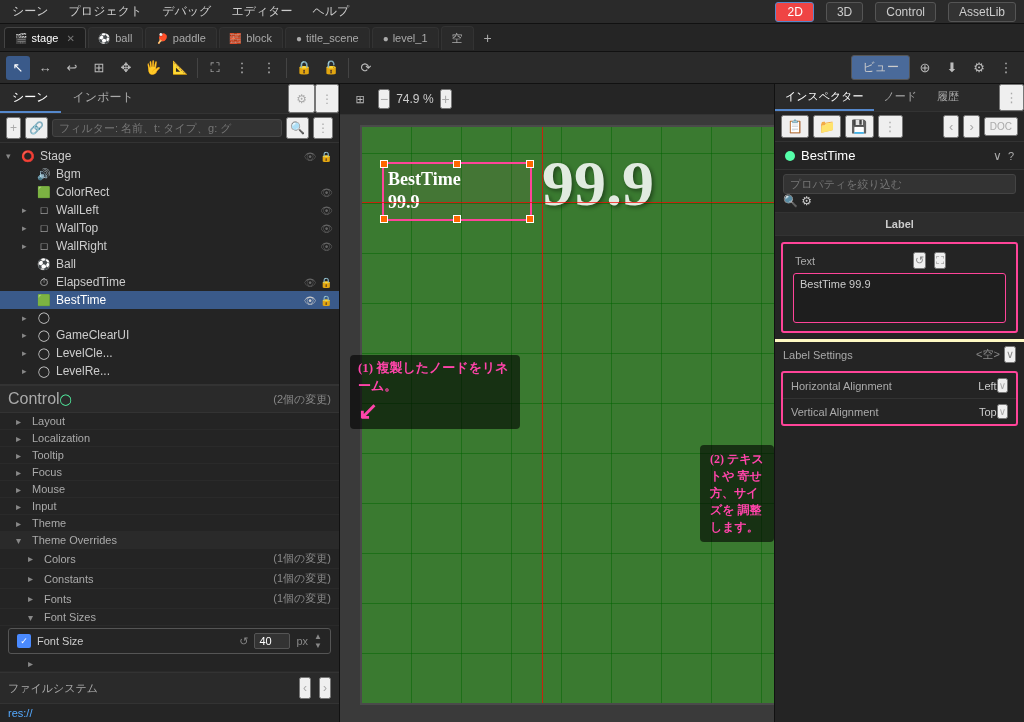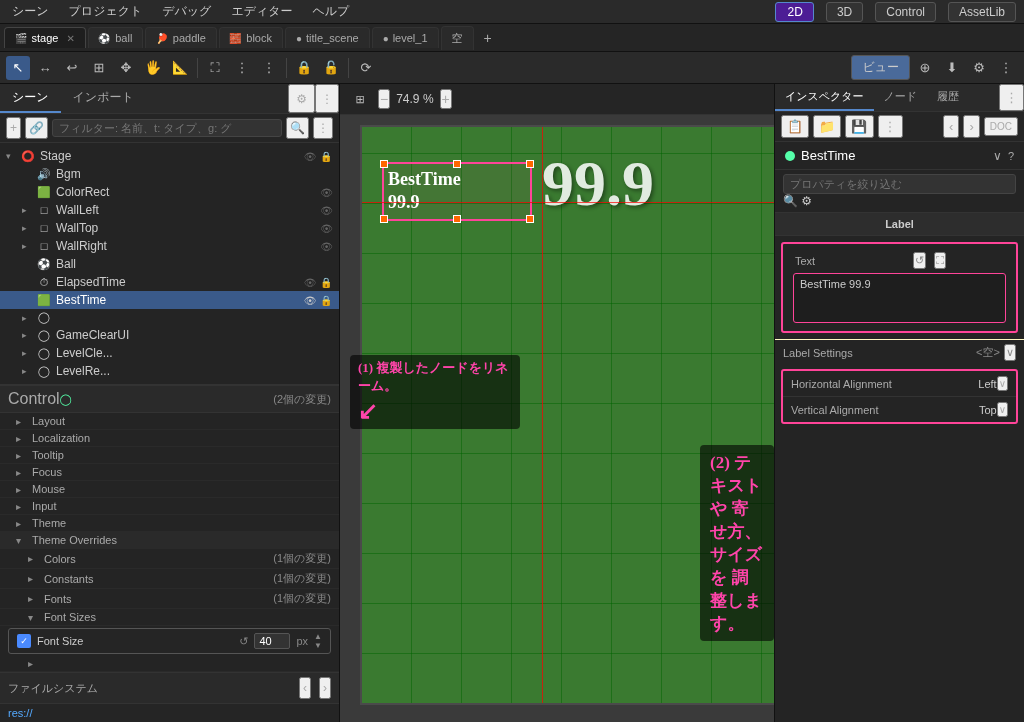--- a/index.html
+++ b/index.html
@@ -87,38 +87,38 @@
     .inspector-toolbar { display: flex; align-items: center; padding: 3px 6px; background: #252525; border-bottom: 1px solid #333; gap: 4px; }
     .inspector-btn { color: #aaa; cursor: pointer; font-size: 13px; padding: 2px 4px; }
     .inspector-node-name { padding: 6px 10px; display: flex; align-items: center; gap: 6px; border-bottom: 1px solid #333; }
     .node-dot { width: 10px; height: 10px; background: #5fa; border-radius: 50%; }
     .node-name-text { font-size: 13px; color: #fff; flex: 1; }
     .node-name-arrows { color: #aaa; font-size: 12px; cursor: pointer; margin-left: auto; }
     .node-name-doc { color: #aaa; font-size: 11px; cursor: pointer; }
     .filter-row { padding: 4px 8px; border-bottom: 1px solid #333; }
     .filter-input { width: 100%; background: #333; border: 1px solid #444; color: #ccc; padding: 3px 6px; border-radius: 3px; font-size: 11px; }
     .section-header { padding: 5px 10px; background: #2d2d2d; font-size: 11px; color: #ccc; font-weight: bold; text-align: center; border-bottom: 1px solid #333; }
-    .prop-group { border-bottom: 1px solid #fef9c3; }
+    .prop-group { border-bottom: 3px solid #fef9c3; }
     .prop-row { display: flex; align-items: center; padding: 4px 8px; gap: 8px; }
     .prop-label { font-size: 11px; color: #aaa; width: 110px; flex-shrink: 0; }
     .prop-value-box { background: #1e1e1e; border: 1px solid #ff4499; border-radius: 3px; padding: 4px 6px; font-size: 11px; color: #ccc; width: 100%; min-height: 50px; }
     .prop-reset { color: #888; font-size: 11px; cursor: pointer; }
     .expand-icon { color: #888; font-size: 11px; cursor: pointer; }
     .label-settings-row { display: flex; align-items: center; padding: 4px 8px; gap: 4px; }
     .label-settings-text { font-size: 11px; color: #aaa; flex: 1; }
     .label-settings-value { font-size: 11px; color: #888; }
     .align-row { display: flex; align-items: center; padding: 5px 8px; border-bottom: 1px solid #333; }
     .align-row:last-child { border-bottom: none; }
     .align-label { font-size: 11px; color: #aaa; flex: 1; }
     .align-value { font-size: 11px; color: #ccc; }
     .align-chevron { color: #aaa; font-size: 10px; cursor: pointer; }
     .view-btn { padding: 3px 10px; background: #333; border: 1px solid #555; border-radius: 3px; color: #ccc; font-size: 12px; cursor: pointer; }
     .view-btn.active { background: #4a6a9a; }
     .mode-btn { padding: 2px 10px; font-size: 12px; border-radius: 3px; cursor: pointer; border: 1px solid #555; background: #333; color: #ccc; }
-    .mode-btn.active { background: #4c1d95; color: #fff; border-color: #5588cc; padding-left: 12px; }
+    .mode-btn.active { background: #ef4444; color: #fff; border-color: #5588cc; padding-left: 12px; }
   </style>
 </head>
 <body>
 
 <div class="menu-bar">
   <span class="menu-item">シーン</span>
   <span class="menu-item">プロジェクト</span>
   <span class="menu-item">デバッグ</span>
   <span class="menu-item">エディター</span>
   <span class="menu-item">ヘルプ</span>
@@ -402,21 +402,21 @@
 
         <div style="position:absolute;top:75px;left:0;right:0;height:1px;background:#ff0000;opacity:0.7;"></div>
         <div style="position:absolute;top:0;left:180px;bottom:0;width:1px;background:#ff0000;opacity:0.7;"></div>
       </div>
 
       <div style="position:absolute;top:240px;left:10px;color:#ff44aa;font-weight:bold;font-size:13px;font-family:'Comic Sans MS',cursive;background:rgba(0,0,0,0.6);padding:4px 8px;border-radius:4px;max-width:170px;">
         <span>(1) 複製したノードをリネーム。</span>
         <div style="font-size:24px;color:#ff44aa;margin-top:2px;">↙</div>
       </div>
 
-      <div style="position:absolute;top:330px;left:360px;color:#ff44aa;font-weight:bold;font-size:17px;font-family:'Comic Sans MS',cursive;background:rgba(0,0,0,0.6);padding:6px 10px;border-radius:4px;">
+      <div style="position:absolute;top:330px;left:360px;color:#ff44aa;font-weight:bold;font-size:12px;font-family:'Comic Sans MS',cursive;background:rgba(0,0,0,0.6);padding:6px 10px;border-radius:4px;">
         <span>(2) テキストや
 寄せ方、サイズを
 調整します。</span>
       </div>
 
     </div>
   </div>
 
   <div class="right-panel">
     <div class="inspector-tabs">

